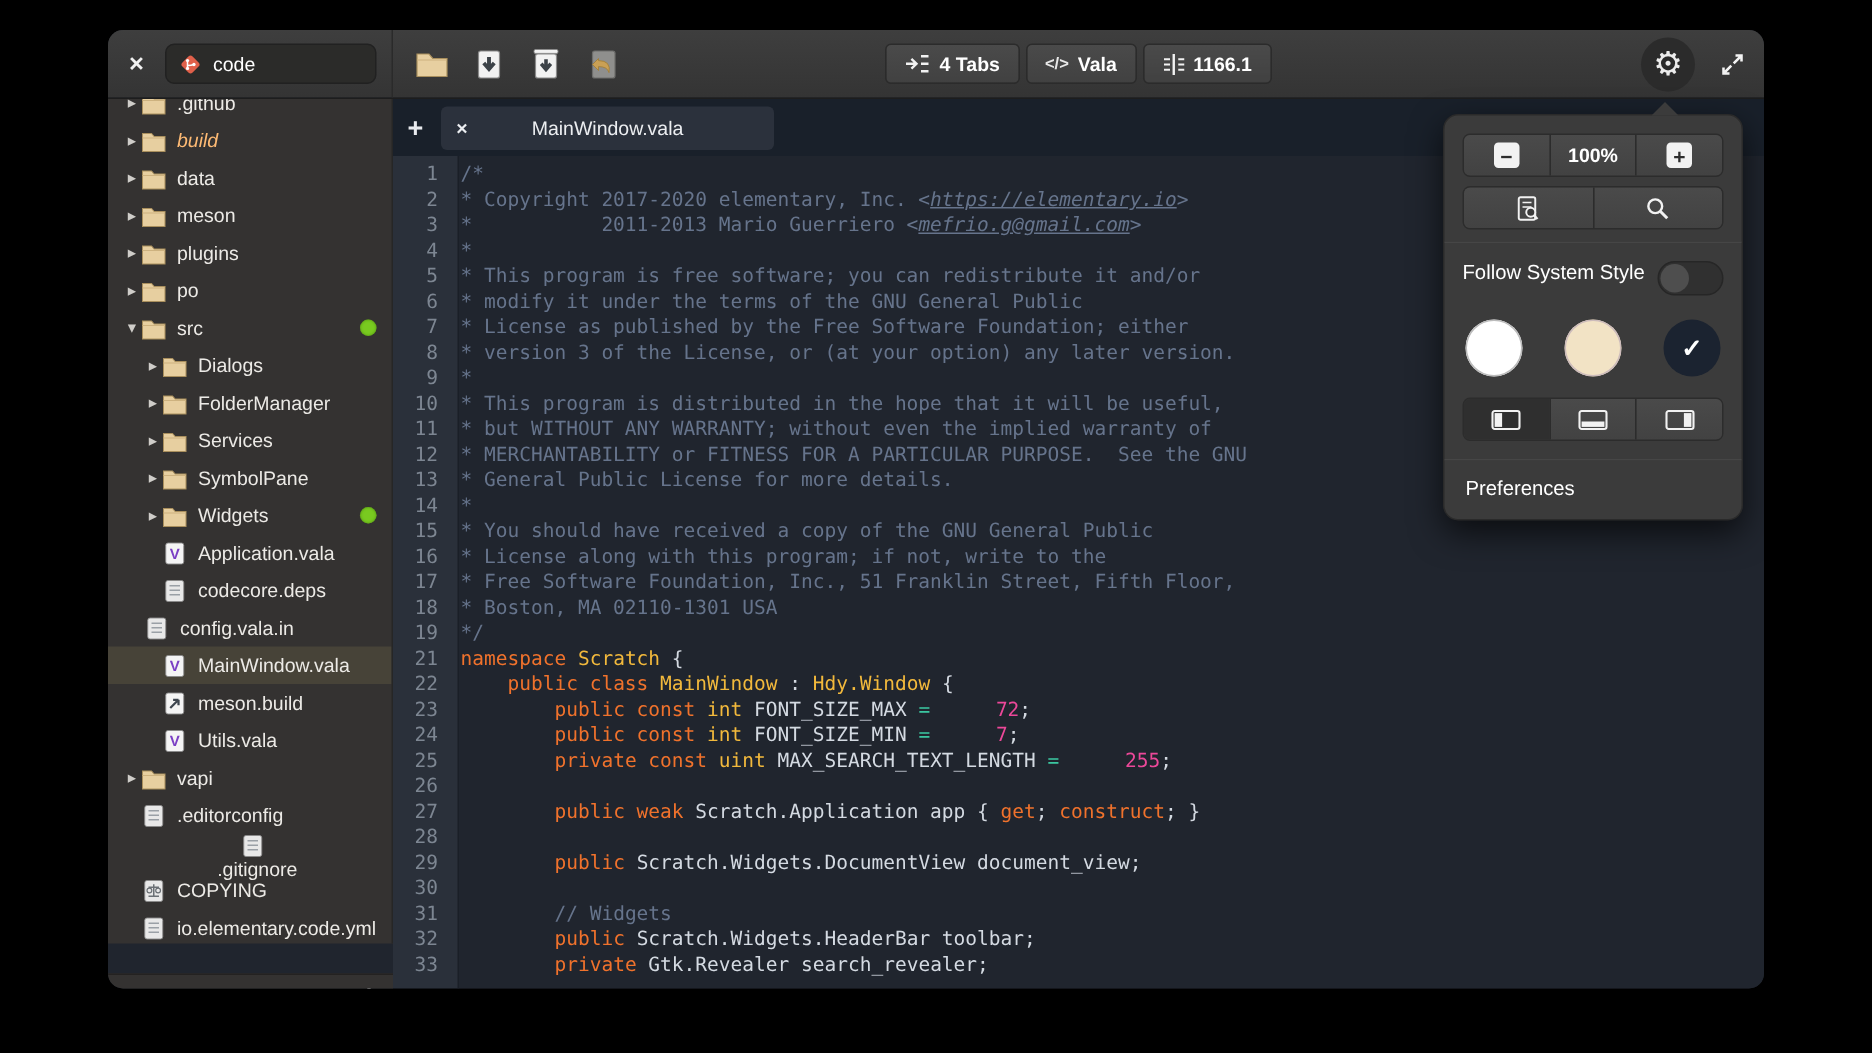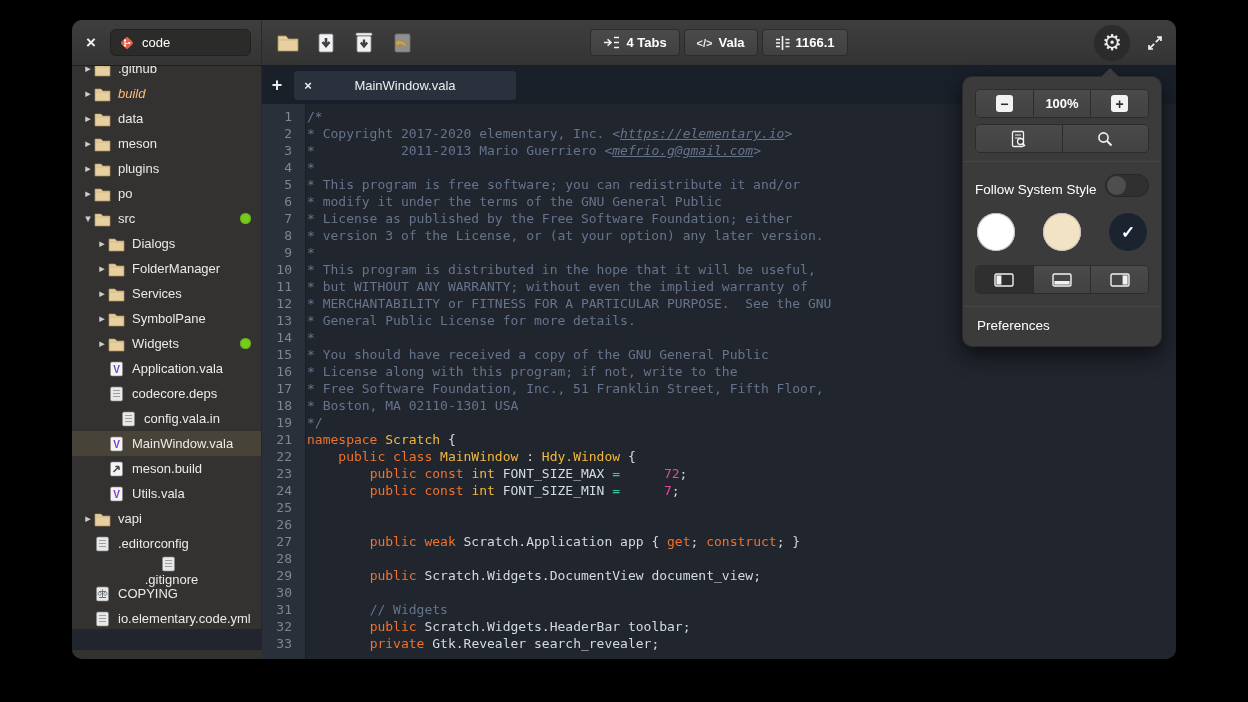--- a/index.html
+++ b/index.html
@@ -103,21 +103,21 @@
   .seg { display:flex; border:1px solid #2c2c2c; border-radius:5px; overflow:hidden; }
   .seg > div { flex:1; height:27px; background:linear-gradient(#4a4a4a,#424242);
                display:flex; align-items:center; justify-content:center;
                border-left:1px solid #2c2c2c; font-size:13px; font-weight:600; }
   .seg > div:first-child { border-left:none; }
   .seg > div.active { background:#2f2f2f; }
   .sq-glyph { width:17px; height:17px; background:#f2f2f2; border-radius:3px;
               color:#2d2d2d; font-size:14px; font-weight:bold; display:flex;
               align-items:center; justify-content:center; line-height:1; }
   .pop-sep { height:1px; background:#2d2d2d; border-bottom:1px solid #464646; }
-  .follow-row { display:flex; align-items:flex-end; padding:12px; }
+  .follow-row { display:flex; align-items:flex-start; padding:12px; }
   .follow-row .lbl { font-size:13.5px; flex:1; }
   .toggle { width:44px; height:23px; background:#303030; border:1px solid #262626;
             border-radius:12px; position:relative; }
   .toggle .knob { position:absolute; left:1px; top:1px; width:19px; height:19px;
                   border-radius:50%; background:#4e4e4e; }
   .styles-row { display:flex; justify-content:space-between; padding:4px 14px 14px; }
   .style-circle { width:38px; height:38px; border-radius:50%; display:flex;
                   align-items:center; justify-content:center; }
   .style-light { background:#fff; box-shadow:inset 0 0 0 1px #bbb; }
   .style-sand  { background:#f2e3c5; box-shadow:inset 0 0 0 1px #cbb; }
@@ -334,21 +334,21 @@
         <div class="tree-row" style="padding-left: 24px;">
           <span class="exp"></span>
           <span style="display: inline-flex;">
             <svg class="ficon" viewBox="0 0 17 15">
               <rect x="2.5" y="0.5" width="12" height="14" rx="1.5" fill="#e8e8e8" stroke="#8a8a8a" stroke-width="0.6"></rect>
               <path d="M5 4 h7 M5 7 h7 M5 10 h7" stroke="#9aa0a6" stroke-width="1.1"></path>
             </svg>
           </span>
           <span class="lbl">codecore.deps</span>
         </div>
-        <div class="tree-row" style="padding-left: 36px;">
+        <div class="tree-row" style="padding-left: 12px;">
           <span class="exp"></span>
           <span style="display: inline-flex;">
             <svg class="ficon" viewBox="0 0 17 15">
               <rect x="2.5" y="0.5" width="12" height="14" rx="1.5" fill="#e8e8e8" stroke="#8a8a8a" stroke-width="0.6"></rect>
               <path d="M5 4 h7 M5 7 h7 M5 10 h7" stroke="#9aa0a6" stroke-width="1.1"></path>
             </svg>
           </span>
           <span class="lbl">config.vala.in</span>
         </div>
         <div class="tree-row selected" style="padding-left: 24px;">
@@ -470,21 +470,21 @@
         <div class="cline"><span class="ln">14</span><span class="ct"><span class="tok-c">*</span></span></div>
         <div class="cline"><span class="ln">15</span><span class="ct"><span class="tok-c">* You should have received a copy of the GNU General Public</span></span></div>
         <div class="cline"><span class="ln">16</span><span class="ct"><span class="tok-c">* License along with this program; if not, write to the</span></span></div>
         <div class="cline"><span class="ln">17</span><span class="ct"><span class="tok-c">* Free Software Foundation, Inc., 51 Franklin Street, Fifth Floor,</span></span></div>
         <div class="cline"><span class="ln">18</span><span class="ct"><span class="tok-c">* Boston, MA 02110-1301 USA</span></span></div>
         <div class="cline"><span class="ln">19</span><span class="ct"><span class="tok-c">*/</span></span></div>
         <div class="cline"><span class="ln">21</span><span class="ct"><span class="tok-k">namespace</span><span class="tok-p"> </span><span class="tok-t">Scratch</span><span class="tok-p"> {</span></span></div>
         <div class="cline"><span class="ln">22</span><span class="ct"><span class="tok-p">    </span><span class="tok-k">public class</span><span class="tok-p"> </span><span class="tok-t">MainWindow</span><span class="tok-p"> : </span><span class="tok-t">Hdy.Window</span><span class="tok-p"> {</span></span></div>
         <div class="cline"><span class="ln">23</span><span class="ct"><span class="tok-p">        </span><span class="tok-k">public const</span><span class="tok-p"> </span><span class="tok-t">int</span><span class="tok-p"> FONT_SIZE_MAX </span><span class="tok-o">=</span><span class="tok-p"> </span><span class="tok-n">72</span><span class="tok-p">;</span></span></div>
         <div class="cline"><span class="ln">24</span><span class="ct"><span class="tok-p">        </span><span class="tok-k">public const</span><span class="tok-p"> </span><span class="tok-t">int</span><span class="tok-p"> FONT_SIZE_MIN </span><span class="tok-o">=</span><span class="tok-p"> </span><span class="tok-n">7</span><span class="tok-p">;</span></span></div>
-        <div class="cline"><span class="ln">25</span></div>
+        <div class="cline"><span class="ln">25</span><span class="ct"><span class="tok-p">        </span><span class="tok-k">private const</span><span class="tok-p"> </span><span class="tok-t">uint</span><span class="tok-p"> MAX_SEARCH_TEXT_LENGTH </span><span class="tok-o">=</span><span class="tok-p"> </span><span class="tok-n">255</span><span class="tok-p">;</span></span></div>
         <div class="cline"><span class="ln">26</span><span class="ct"></span></div>
         <div class="cline"><span class="ln">27</span><span class="ct"><span class="tok-p">        </span><span class="tok-k">public weak</span><span class="tok-p"> Scratch.Application app { </span><span class="tok-k">get</span><span class="tok-p">; </span><span class="tok-k">construct</span><span class="tok-p">; }</span></span></div>
         <div class="cline"><span class="ln">28</span><span class="ct"></span></div>
         <div class="cline"><span class="ln">29</span><span class="ct"><span class="tok-p">        </span><span class="tok-k">public</span><span class="tok-p"> Scratch.Widgets.DocumentView document_view;</span></span></div>
         <div class="cline"><span class="ln">30</span><span class="ct"></span></div>
         <div class="cline"><span class="ln">31</span><span class="ct"><span class="tok-p">        </span><span class="tok-c">// Widgets</span></span></div>
         <div class="cline"><span class="ln">32</span><span class="ct"><span class="tok-p">        </span><span class="tok-k">public</span><span class="tok-p"> Scratch.Widgets.HeaderBar toolbar;</span></span></div>
         <div class="cline"><span class="ln">33</span><span class="ct"><span class="tok-p">        </span><span class="tok-k">private</span><span class="tok-p"> Gtk.Revealer search_revealer;</span></span></div>
       </div>
   </div>

